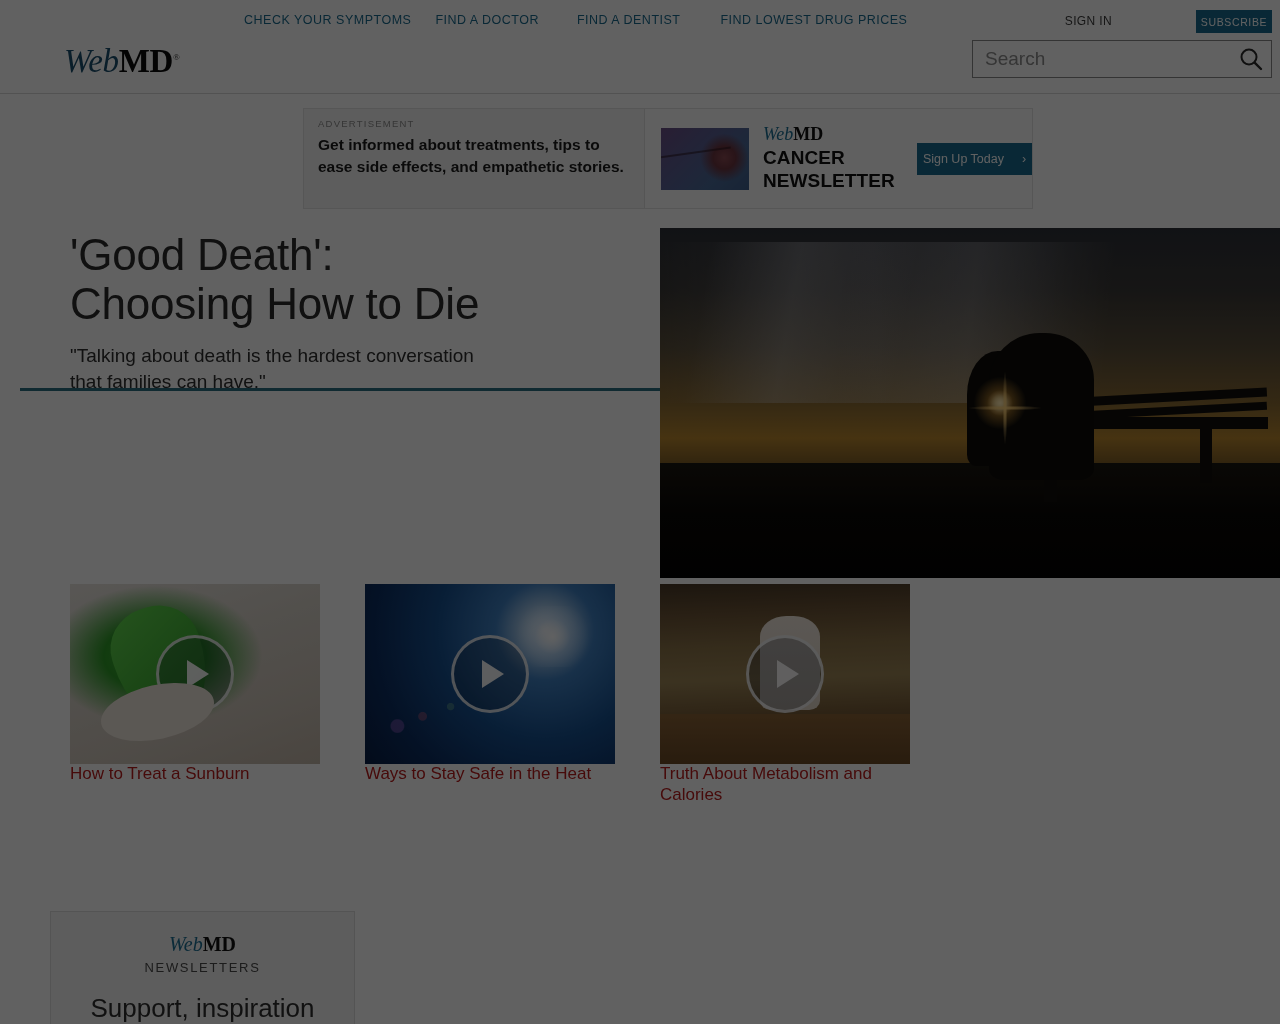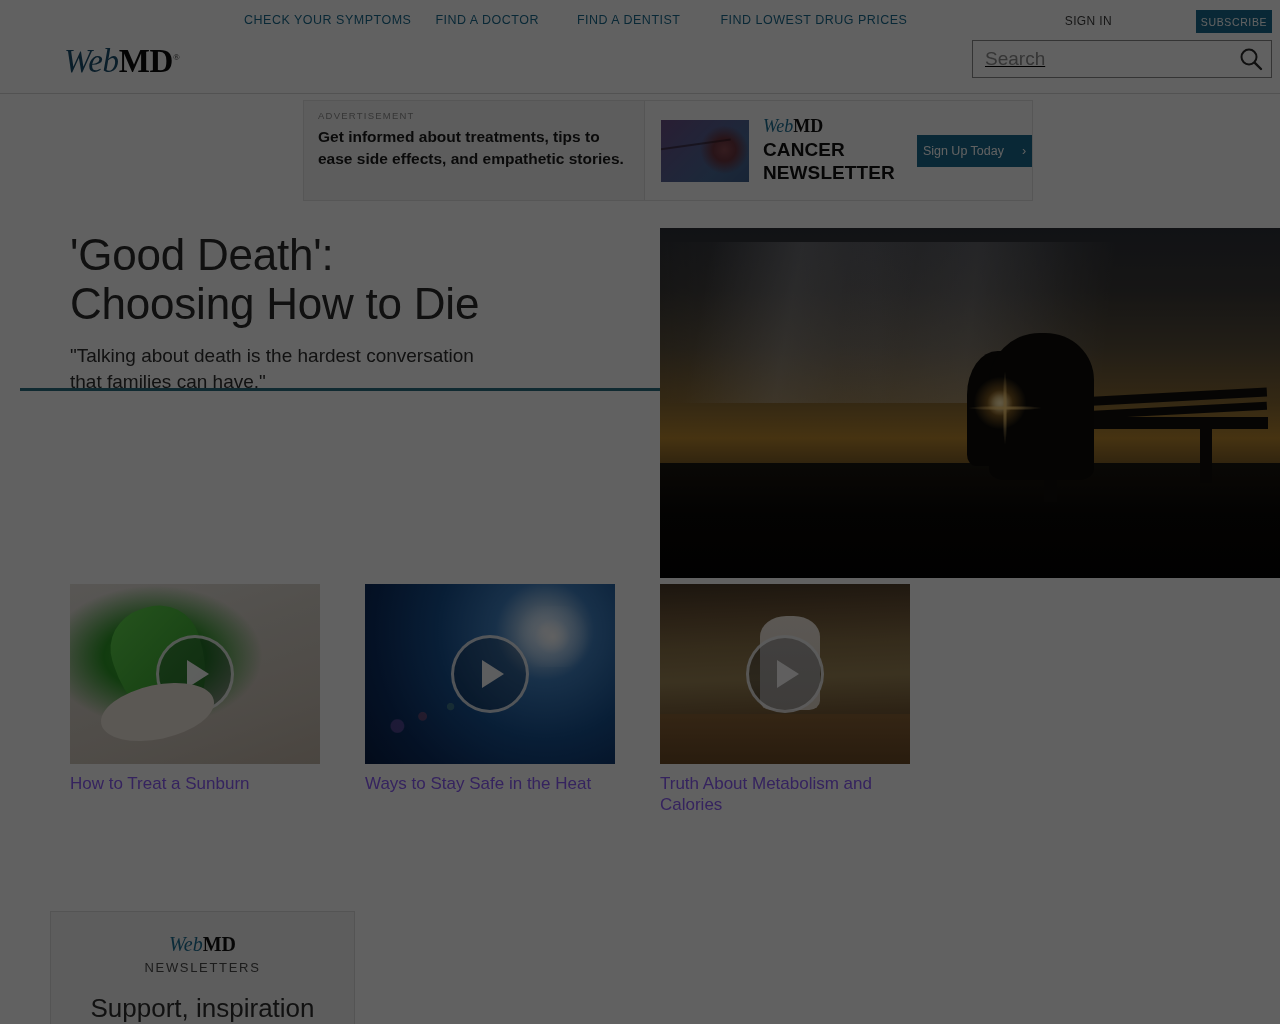--- a/index.html
+++ b/index.html
@@ -126,21 +126,21 @@
   .nav-w4 { width: 153px; }
   .nav-w5 { width: 120px; }
 
   
   .search-wrap {
     position: absolute;
     right: 8px; top: 40px;
     width: 300px; height: 38px;
     border: 1px solid #8a8a8a;
     background: #fff;
-    display: flex; align-items: center; text-decoration: underline;
+    display: flex; align-items: center;
   }
   .search-input {
     border: none; outline: none;
     flex: 1;
     height: 100%;
     padding-left: 12px;
     font-size: 19px;
     color: #6b6b6b;
     font-family: "Liberation Sans", sans-serif;
     background: transparent;
@@ -149,21 +149,21 @@
   .search-btn {
     width: 42px; height: 100%;
     background: transparent; border: none;
     display: flex; align-items: center; justify-content: center;
     cursor: pointer;
   }
 
   
   .ad-row {
     position: absolute;
-    left: 303px; top: 100px;
+    left: 303px; top: 108px;
     width: 730px; height: 101px;
     background: #fafafa;
     border: 1px solid #e3e3e3;
     display: flex;
   }
   .ad-left {
     width: 341px;
     border-right: 1px solid #e0e0e0;
     padding: 9px 14px 0 14px;
     background: #f5f5f5;
@@ -449,24 +449,23 @@
     cursor: pointer;
   }
   .play-tri {
     width:0; height:0;
     border-left: 22px solid rgba(255,255,255,.95);
     border-top: 14px solid transparent;
     border-bottom: 14px solid transparent;
     margin-left: 6px;
   }
   .video-caption {
-    margin-top: 10px;
     font-size: 17px;
     line-height: 1.22;
-    color: #8b5cf6;
+    color: #b91c1c;
   }
 
   
   .newsletter {
     position: absolute;
     left: 50px; top: 911px;
     width: 305px; height: 240px;
     background: #f3f3f3;
     border: 1px solid #dcdcdc;
     padding-top: 22px;

